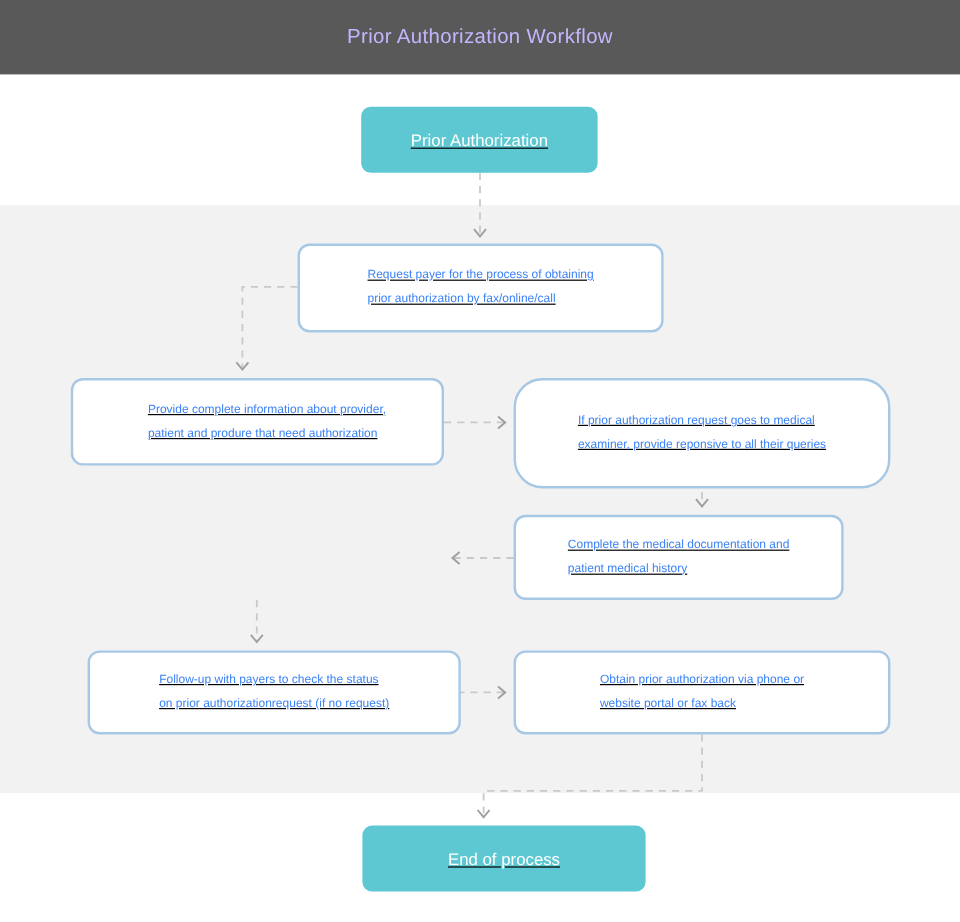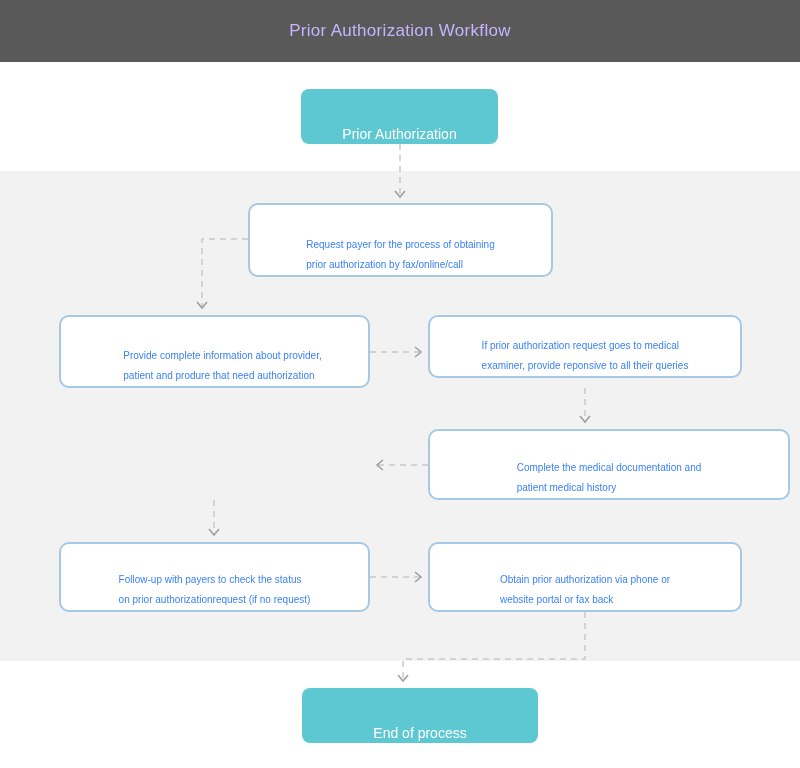--- a/index.html
+++ b/index.html
@@ -10,41 +10,42 @@
   .header{
     position:absolute;left:0;top:0;width:800px;height:62px;background:#595959;
     display:flex;align-items:center;justify-content:center;
   }
   .header span{color:#c4b5fd;font-size:17px;letter-spacing:0.3px;}
   .gray-band{
     position:absolute;left:0;top:171px;width:800px;height:490px;background:#f2f2f2;
   }
   .connectors{position:absolute;left:0;top:0;width:800px;height:768px;pointer-events:none;}
   .node{
-    position:absolute;display:flex;align-items:flex-end;justify-content:center;
+    position:absolute;display:flex;align-items:center;justify-content:center;
     box-sizing:border-box;
+    text-decoration:underline;
   }
   .node .txt{
     text-align:left;white-space:pre-line;font-size:10px;line-height:20px;color:#3b82f6;
   }
   .teal{
     background:#5ec8d2;border-radius:8px;
   }
   .teal .txt{color:#ffffff;font-size:14px;text-align:center;}
   .box{
     background:#ffffff;border:2px solid #a6c8e5;border-radius:10px;
   }
   .n-start{left:301px;top:89px;width:197px;height:55px;}
   .n-end{left:302px;top:688px;width:236px;height:55px;}
   .n1{left:248px;top:203px;width:305px;height:74px;}
   .n2{left:59px;top:315px;width:311px;height:73px;padding-left:16px;}
-  .n3{left:428px;top:315px;width:314px;height:63px;}
+  .n3{left:428px;top:315px;width:314px;height:92px;border-radius:24px;}
   .n4{left:59px;top:429px;width:311px;height:71px;}
-  .n5{left:428px;top:429px;width:362px;height:71px;}
-  .n6{left:59px;top:542px;width:311px;height:70px;}
+  .n5{left:428px;top:429px;width:275px;height:71px;}
+  .n6{left:73px;top:542px;width:311px;height:70px;}
   .n7{left:428px;top:542px;width:314px;height:70px;}
 </style>
 </head>
 <body>
 
 <div class="canvas">
 
   <div class="header">
     <span>Prior Authorization Workflow</span>
   </div>

